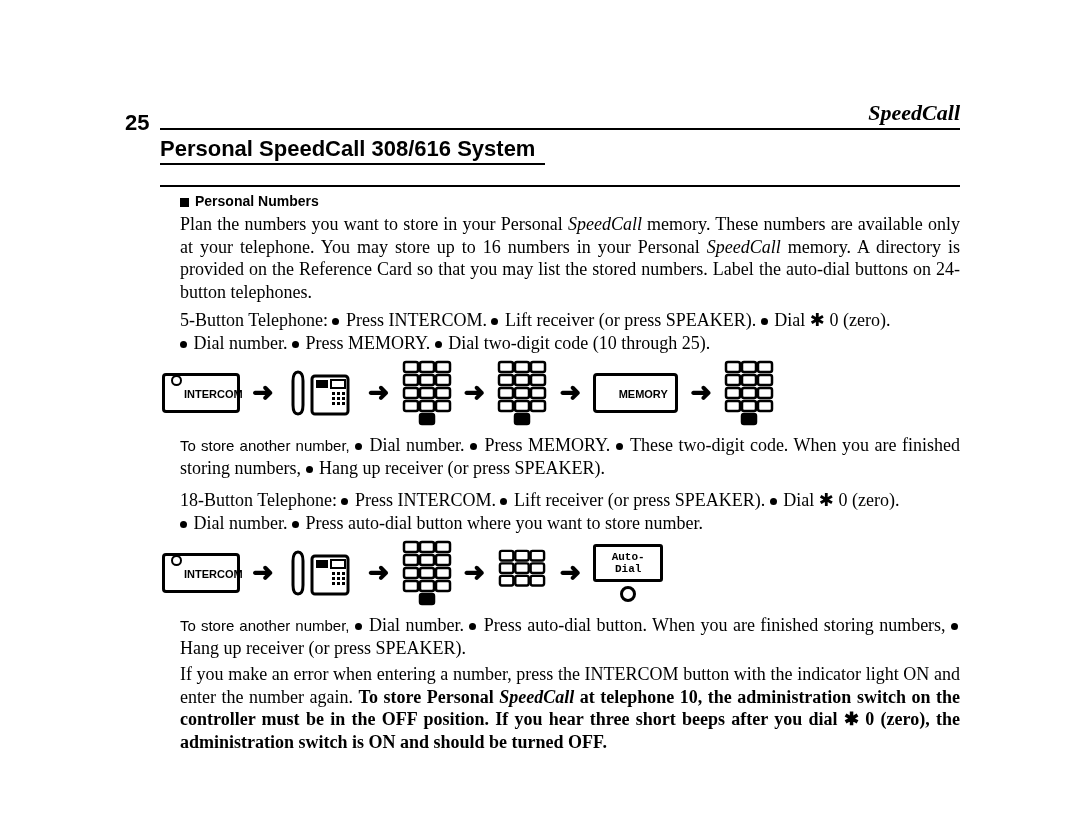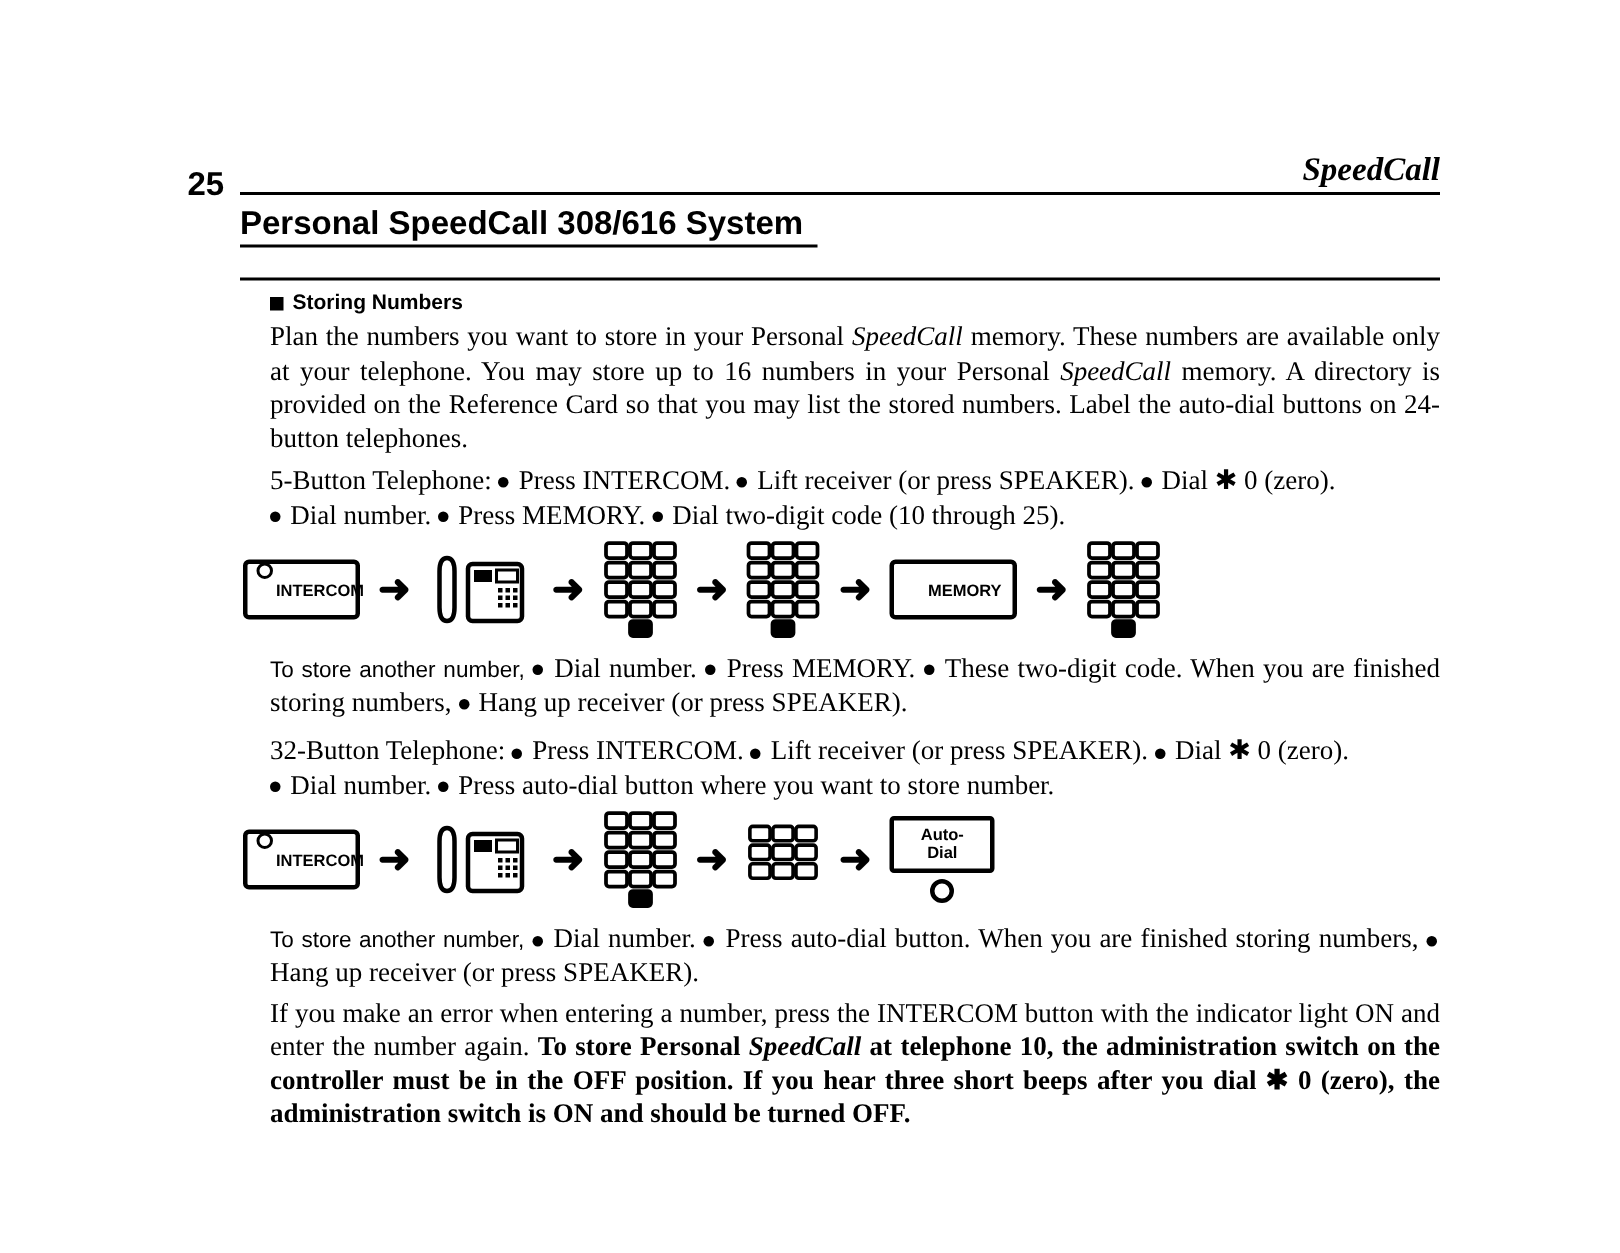--- a/index.html
+++ b/index.html
@@ -113,21 +113,21 @@
   }
   .btn-box .lamp {
     width:7px;height:7px;border:2px solid #000;border-radius:50%;
     position:absolute;top:-1px;left:6px;
   }
   .autodial-wrap{
     display:flex;flex-direction:column;align-items:center;gap:4px;
   }
   .autodial {
     border:3px solid #000;border-radius:3px;
-    font-family: Liberation Sans, sans-serif;font-weight:900;font-size:11px;
+    font-family: Liberation Mono, monospace;font-weight:900;font-size:11px;
     padding:4px 8px;width:70px;text-align:center;box-sizing:border-box;
   }
   .lamp-below { width:10px;height:10px;border:3px solid #000;border-radius:50%; }
   .phone-svg { width:70px; height:54px; }
   .keypad-svg { width:50px; }
   .keypad-tall { height:66px; }
   .keypad-short { height:48px; }
 </style>
 </head>
 <body>
@@ -136,21 +136,21 @@
 
   <div class="page-number">25</div>
 
   <div class="running-head">SpeedCall</div>
 
   <div class="section-title-wrap">
     <span class="section-title">Personal SpeedCall 308/616 System</span>
   </div>
 
   <div class="sub-head">
-    <span class="square"></span><span>Storing  Numbers</span>
+    <span class="square"></span><span>Personal  Numbers</span>
   </div>
 
   <div class="body-text">
     <span>Plan the numbers you want to store in your Personal </span><span class="ital">SpeedCall</span><span> memory. These numbers are available only at your telephone. You may store up to 16 numbers in your Personal </span><span class="ital">SpeedCall</span><span> memory. A directory is provided on the Reference Card so that you may list the stored numbers. Label the auto-dial buttons on 24-button telephones.</span>
   </div>
 
   <div class="body-text" style="margin-top:6px;">
     <span>5-Button Telephone: </span>
     <span class="bullet"></span> <span>Press INTERCOM. </span>
     <span class="bullet"></span> <span>Lift receiver (or press SPEAKER). </span>
@@ -247,21 +247,21 @@
   <div class="body-text">
     <span class="bold-sans">To  store another number, </span>
     <span class="bullet"></span> <span>Dial number. </span>
     <span class="bullet"></span> <span>Press MEMORY. </span>
     <span class="bullet"></span> <span>These two-digit code. When you are</span>
     <span>finished storing numbers, </span>
     <span class="bullet"></span> <span>Hang up receiver (or press SPEAKER).</span>
   </div>
 
   <div class="body-text" style="margin-top:10px;">
-    <span>32-Button Telephone: </span>
+    <span>18-Button Telephone: </span>
     <span class="bullet"></span> <span>Press INTERCOM. </span>
     <span class="bullet"></span> <span>Lift receiver (or press SPEAKER). </span>
     <span class="bullet"></span> <span>Dial ✱ 0 (zero).</span>
     <br>
     <span class="bullet"></span> <span>Dial number. </span>
     <span class="bullet"></span> <span>Press auto-dial button where you want to store number.</span>
   </div>
 
   <div class="icon-row">
     <div class="btn-box">

